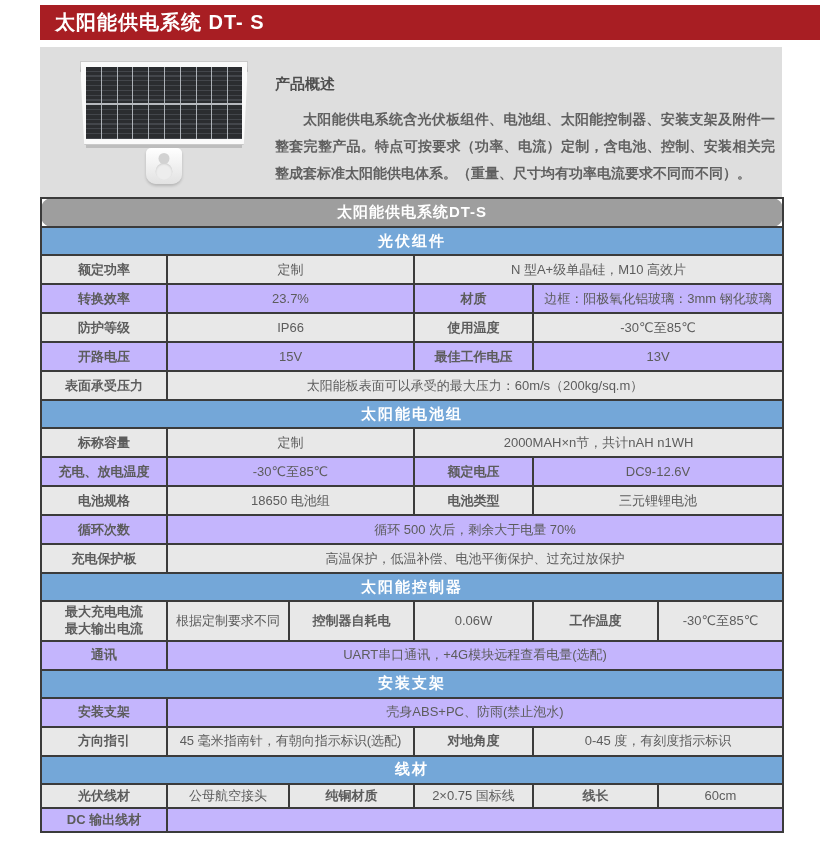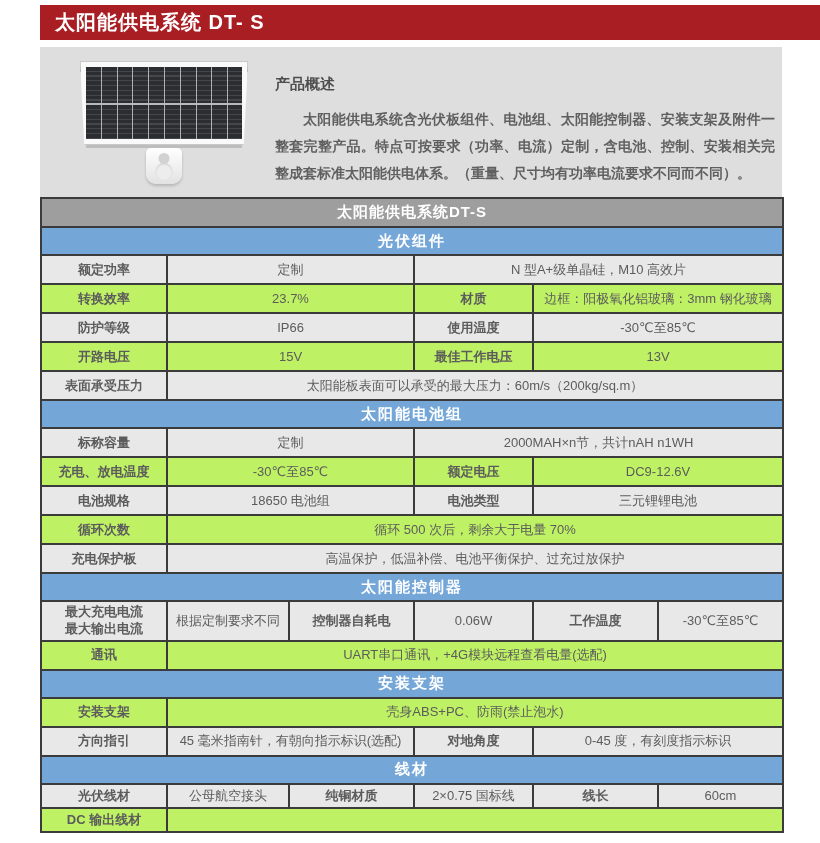--- a/index.html
+++ b/index.html
@@ -54,24 +54,24 @@
     text-align:justify;text-indent:2em;margin:0;
   }
   
   table.spec{
     position:absolute;left:40px;top:197px;width:742px;
     border-collapse:collapse;table-layout:fixed;
   }
   table.spec td{
     border:2px solid #3b3b3b;text-align:center;vertical-align:middle;
     font-size:13px;color:#5c5c5c;padding:2px 3px;box-sizing:border-box;
-    overflow:hidden;white-space:nowrap;background:#bef264;
+    overflow:hidden;white-space:nowrap;background:#c4b5fd;
   }
   tr.t-title{height:29px;}
-  tr.t-title td{background:#9e9e9e;color:#fff;font-weight:bold;font-size:15px;letter-spacing:1px;}
+  tr.t-title td{background:#9e9e9e;color:#fff;font-weight:bold;font-size:15px;letter-spacing:1px;border-radius:11px;}
   tr.t-sec{height:28px;margin-left:24px;}
   tr.t-sec td{background:#74a7d8;color:#fff;font-weight:bold;font-size:15px;letter-spacing:2px;}
   tr.row{height:29px;}
   tr.row-tall{height:38px;}
   tr.row-b{height:17px;}
   td.lbl{background:#e8e8e8;font-weight:bold;color:#4a4a4a;}
   tr.alt td{background:#e8e8e8;text-align:center;}
   td.two-line{font-size:12.5px;line-height:1.3;padding:1px 2px;}
   td.tight{font-size:12.5px;letter-spacing:0;}
 </style>

